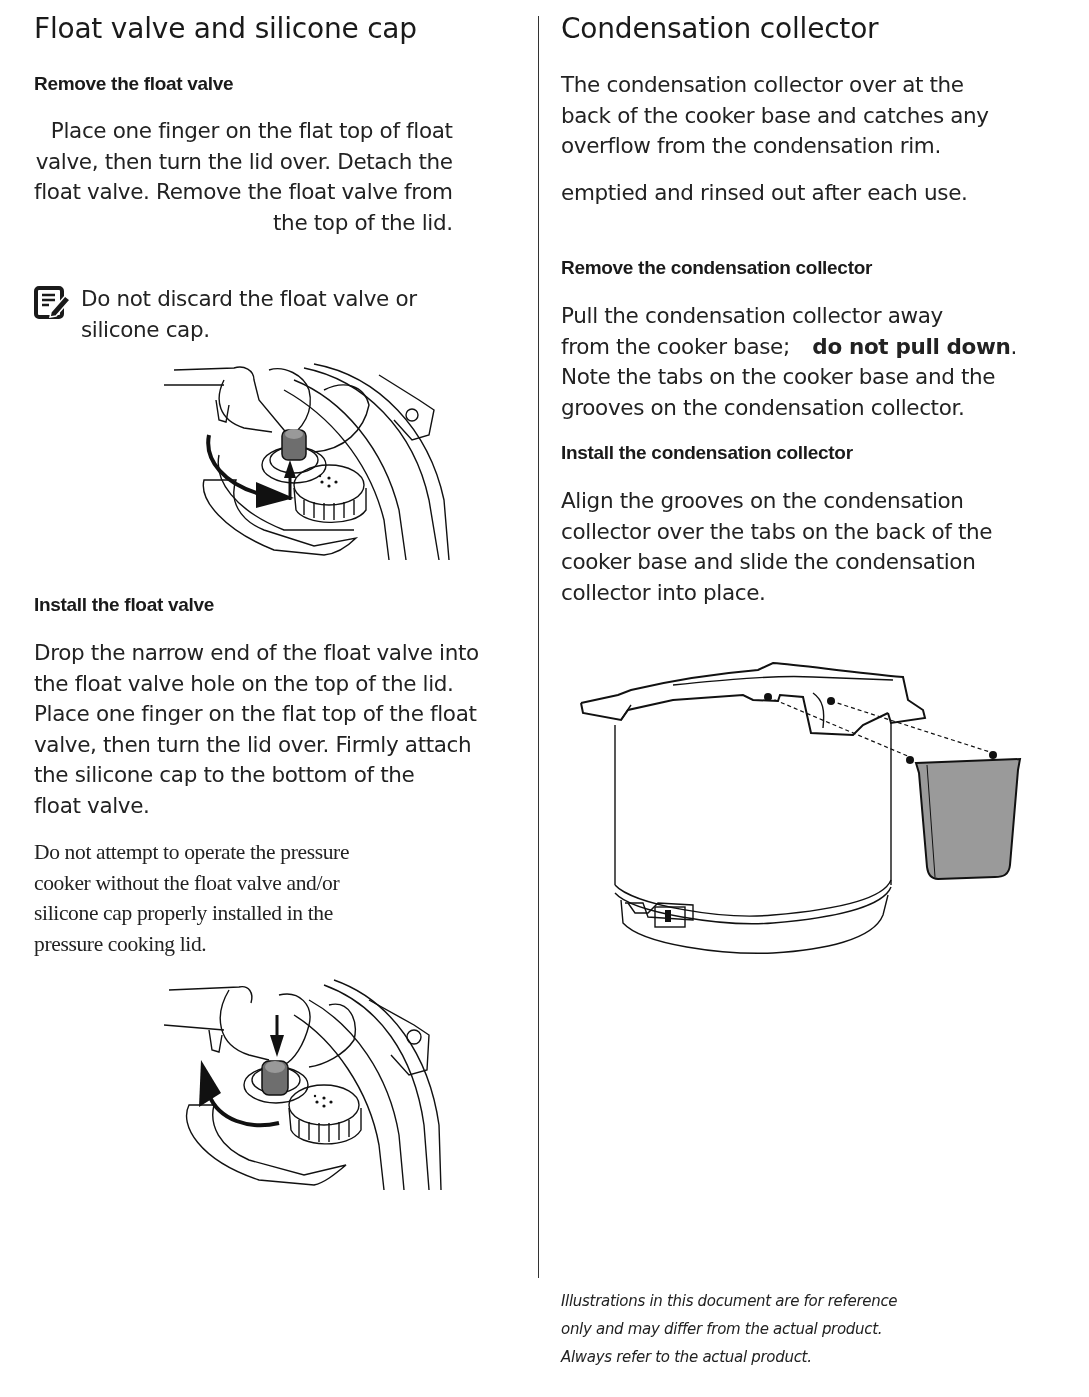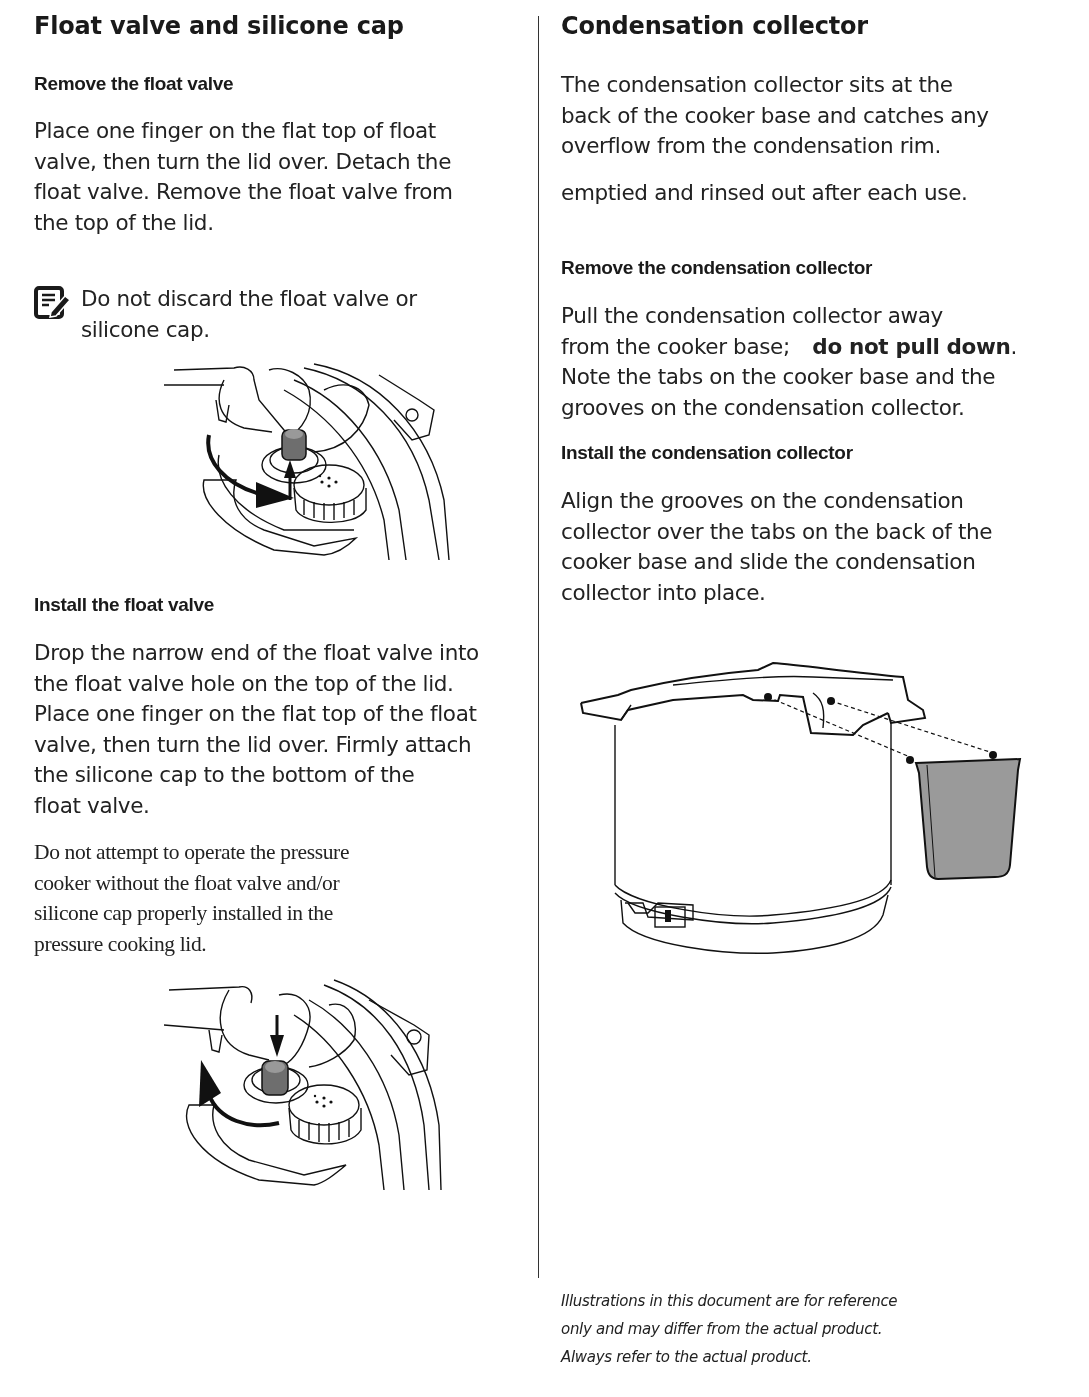--- a/index.html
+++ b/index.html
@@ -6,22 +6,22 @@
   body {
     width: 1089px; height: 1397px; position: relative; overflow: hidden;
     font-family: "DejaVu Sans", sans-serif; color: #1a1a1a;
   }
   .col { position: absolute; top: 0; }
   .col-left { left: 34px; width: 490px; }
   .col-right { left: 561px; width: 500px; }
   .divider { position: absolute; left: 538px; top: 16px; width: 1px; height: 1262px; background: #333; }
 
   h1 {
-    font-family: "DejaVu Sans", sans-serif; font-weight: bold;
-    font-size: 24px; margin: 0; position: absolute; white-space: nowrap; letter-spacing: -0.2px;
+    font-family: "DejaVu Sans", sans-serif; font-weight: normal;
+    font-size: 28px; margin: 0; position: absolute; white-space: nowrap; letter-spacing: -0.2px;
   }
   h2 {
     font-family: Liberation Sans, sans-serif; font-weight: bold;
     font-size: 19px; margin: 0; position: absolute; white-space: nowrap; letter-spacing: -0.3px;
   }
   p {
     font-family: "DejaVu Sans", sans-serif; font-weight: normal;
     font-size: 21.5px; line-height: 30.6px; margin: 0; position: absolute;
     letter-spacing: -0.35px; color: #222;
   }
@@ -36,21 +36,21 @@
 </head>
 <body>
 
 <div class="divider"></div>
 
 <div class="col col-left">
   <h1 style="top:12px;">Float valve and silicone cap</h1>
 
   <h2 style="top:73px;">Remove the float valve</h2>
 
-  <p style="top:116px;">
+  <p style="top:116px;text-align:right;">
     <span class="line">Place one finger on the flat top of float</span>
     <span class="line">valve, then turn the lid over. Detach the</span>
     <span class="line">float valve. Remove the float valve from</span>
     <span class="line">the top of the lid.</span>
   </p>
 
   <div class="note-row" style="top:284px; left:0; width:480px;">
     <svg class="note-icon" viewBox="0 0 38 34">
       <rect x="2" y="2" width="26" height="29" rx="3" fill="none" stroke="#1a1a1a" stroke-width="4"></rect>
       <line x1="8" y1="9" x2="21" y2="9" stroke="#1a1a1a" stroke-width="2.5"></line>
@@ -168,21 +168,21 @@
 
     <path d="M150 148 C120 155 90 145 80 120" fill="none" stroke="#111" stroke-width="4"></path>
     <path d="M70 132 L72 85 L92 118 Z" fill="#111"></path>
   </svg>
 </div>
 
 <div class="col col-right">
   <h1 style="top:12px;">Condensation collector</h1>
 
   <p style="top:70px;">
-    <span class="line">The condensation collector sits at the</span>
+    <span class="line">The condensation collector over at the</span>
     <span class="line">back of the cooker base and catches any</span>
     <span class="line">overflow from the condensation rim.</span>
   </p>
 
   <p style="top:178px;">
     <span class="line">emptied and rinsed out after each use.</span>
   </p>
 
   <h2 style="top:257px;">Remove the condensation collector</h2>
 

